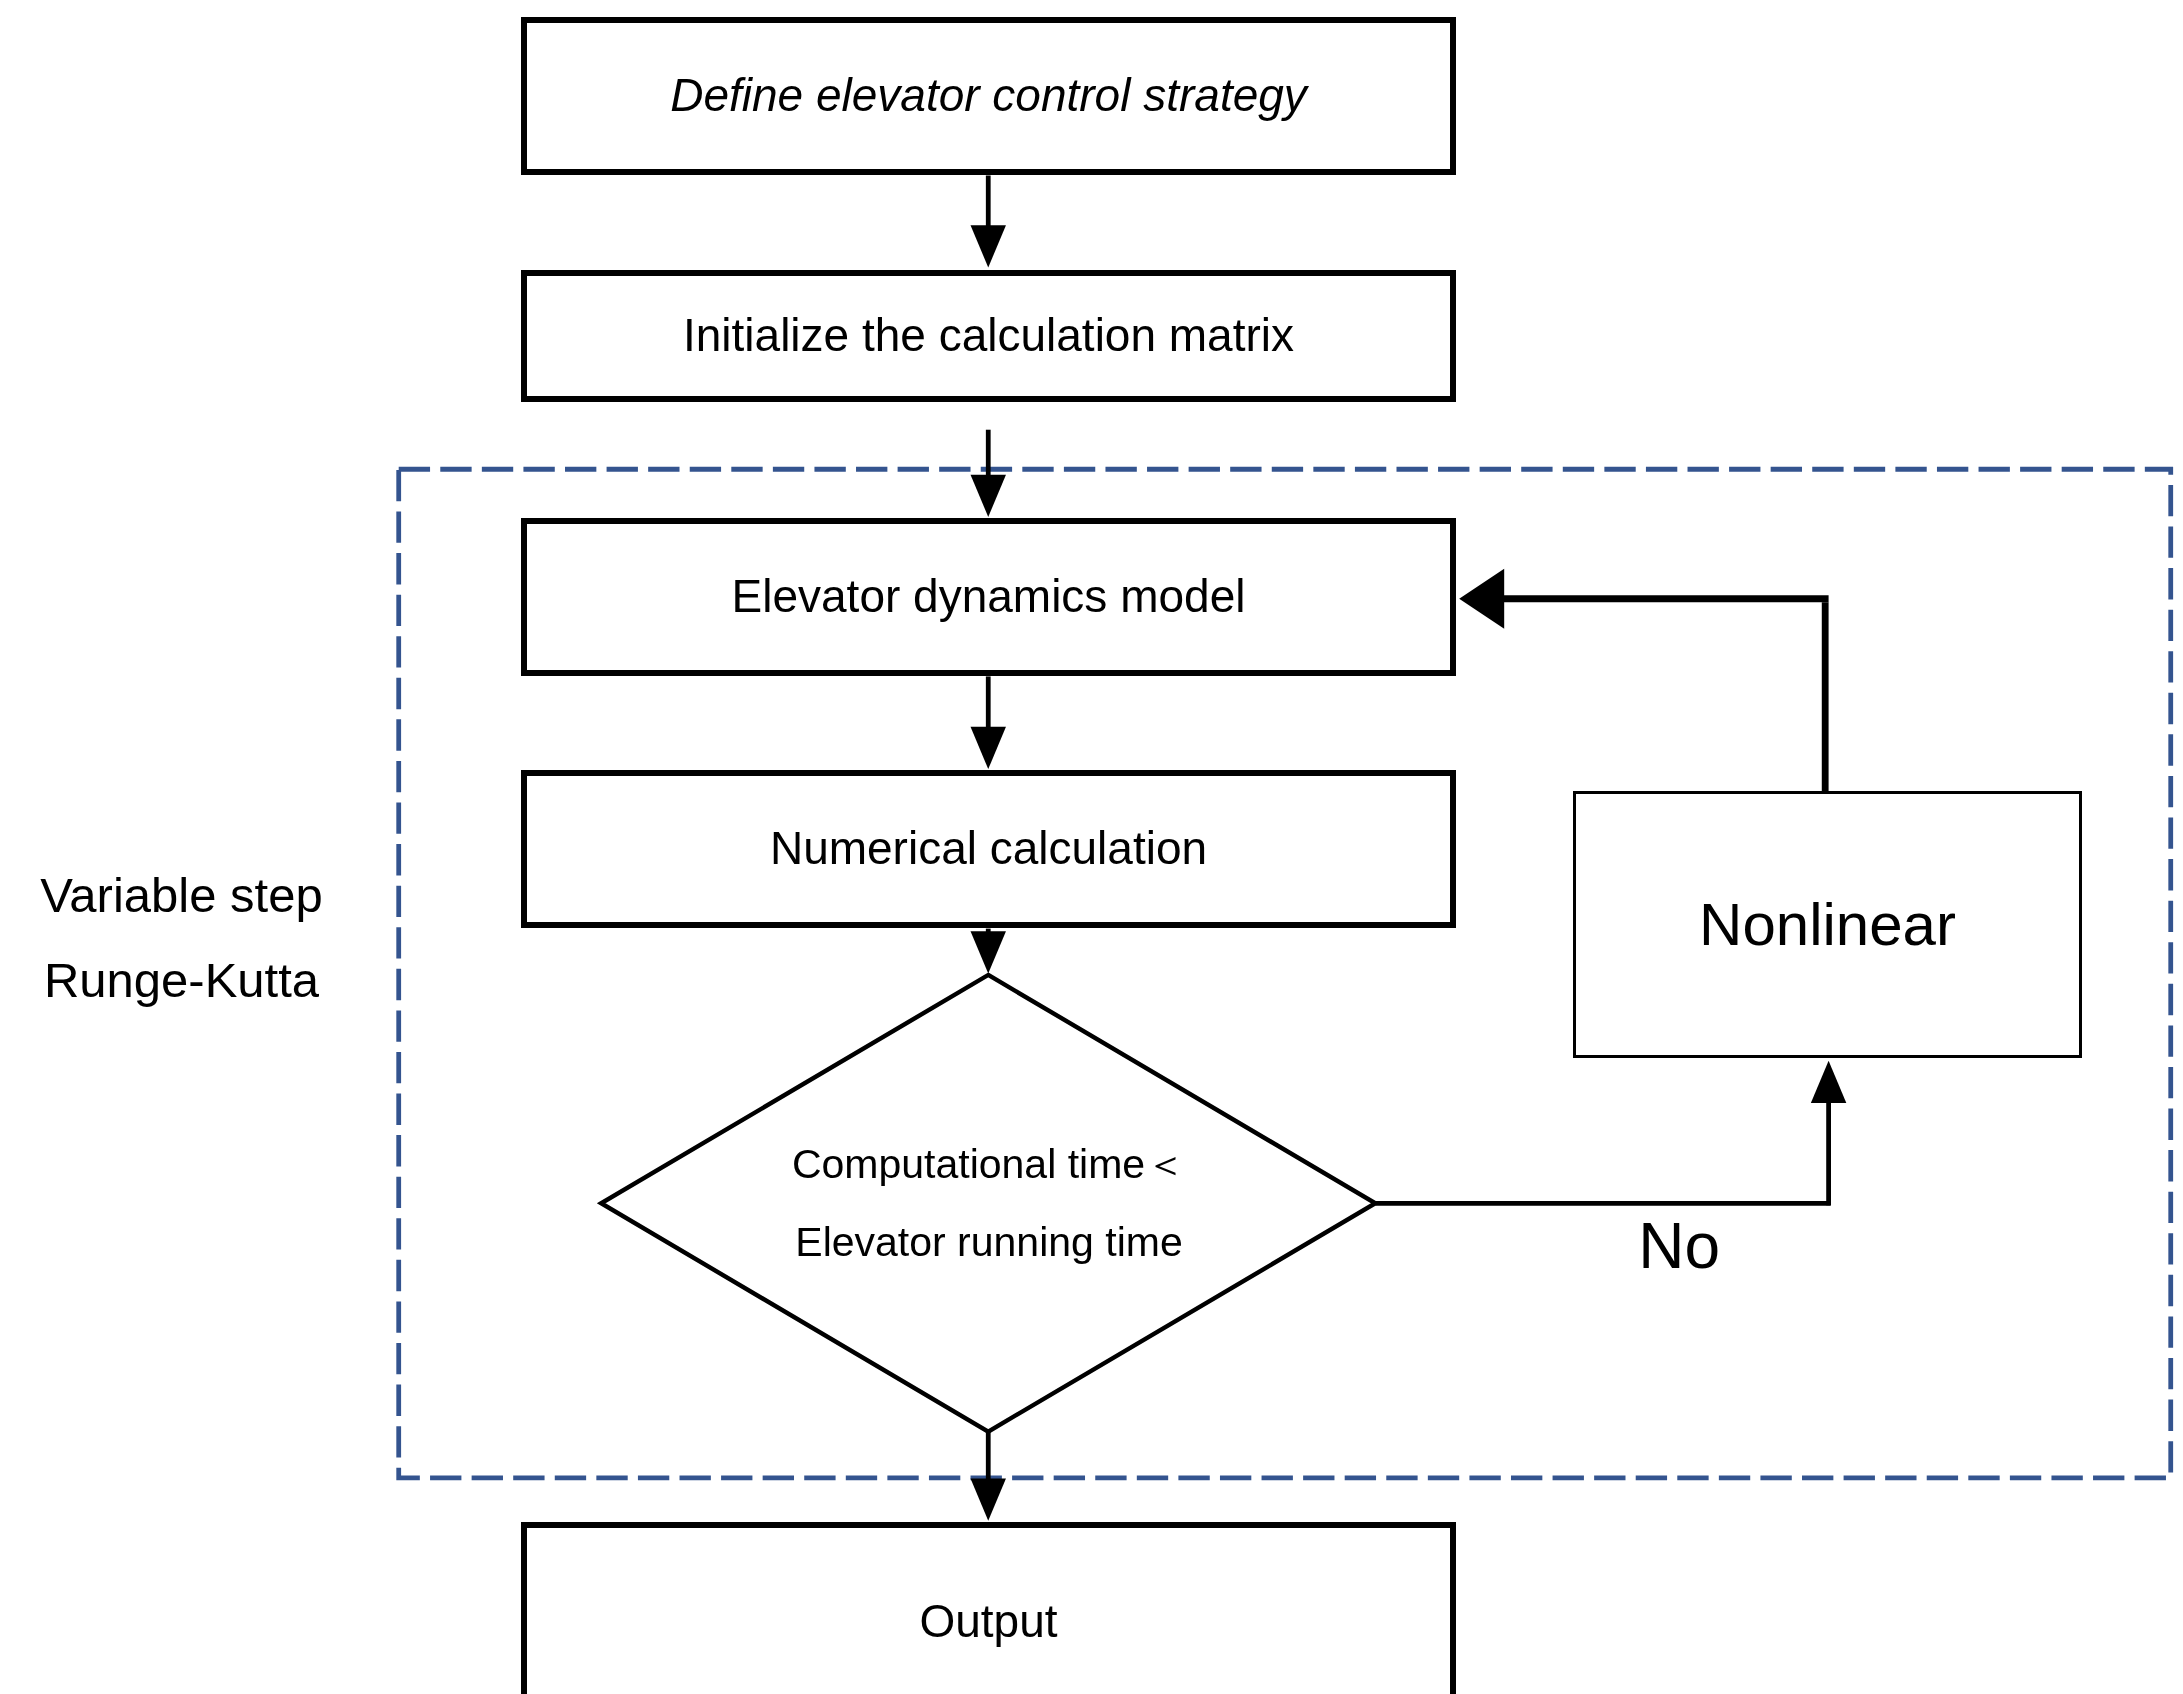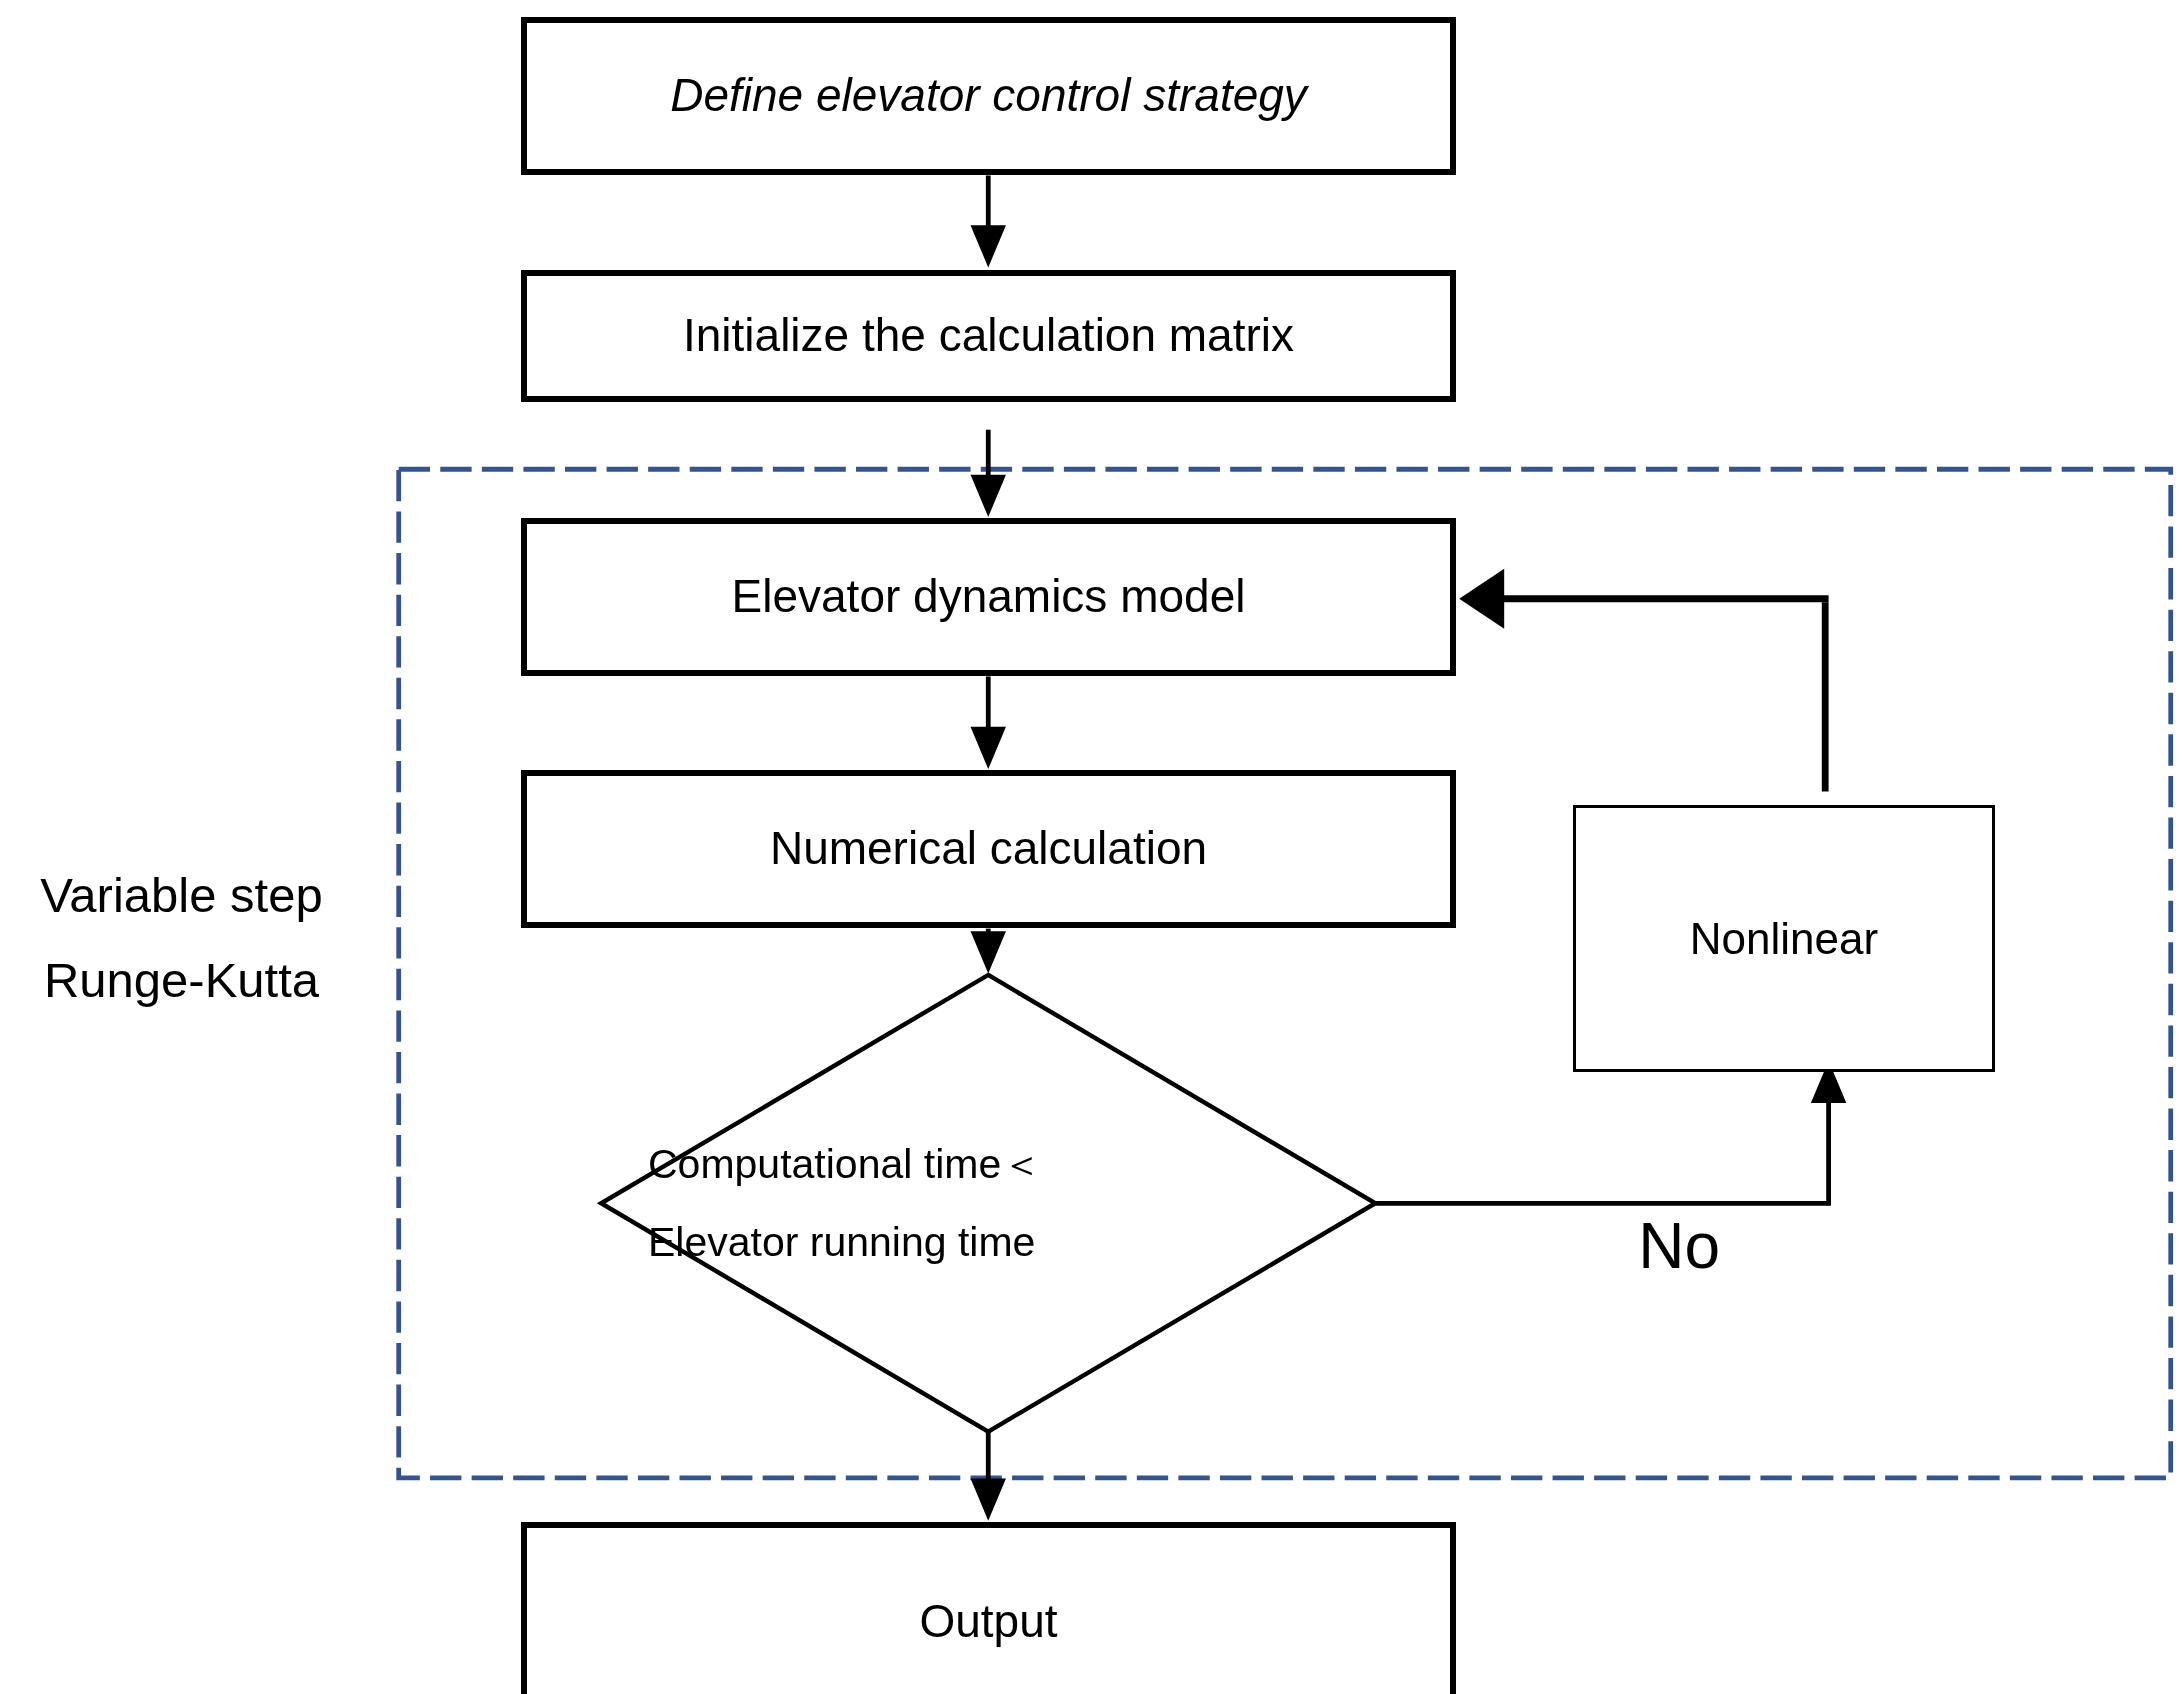--- a/index.html
+++ b/index.html
@@ -40,30 +40,30 @@
     text-align: center;
     font-size: 46px;
     line-height: 1.2;
   }
   #box-define     { left: 521px;  top: 17px;   width: 935px; height: 158px; font-style: italic; }
   #box-initialize { left: 521px;  top: 270px;  width: 935px; height: 132px; }
   #box-dynamics   { left: 521px;  top: 518px;  width: 935px; height: 158px; text-align: center; }
   #box-numerical  { left: 521px;  top: 770px; width: 935px; height: 158px; }
   #box-output     { left: 521px;  top: 1522px; width: 935px; height: 200px; }
   #box-nonlinear  {
-    left: 1573px; top: 791px; width: 422px; height: 267px;
-    border-width: 3.4px; font-size: 44px; line-height: 76px; margin-top: 14px;
+    left: 1573px; top: 791px; width: 509px; height: 267px;
+    border-width: 3.4px; font-size: 60px; line-height: 76px;
   }
   #box-nonlinear span { display: block; }
 
   
   .decision-label {
     position: absolute;
     left: 648px; top: 1125px; width: 682px;
-    text-align: left; font-size: 41px; line-height: 78px;
+    text-align: center; font-size: 41px; line-height: 78px;
   }
   .decision-label span { display: block; }
 
   
   .group-label {
     position: absolute;
     left: 6px; top: 853px; width: 351px;
     text-align: center; font-size: 49px; line-height: 85px;
   }
   .group-label span { display: block; }

